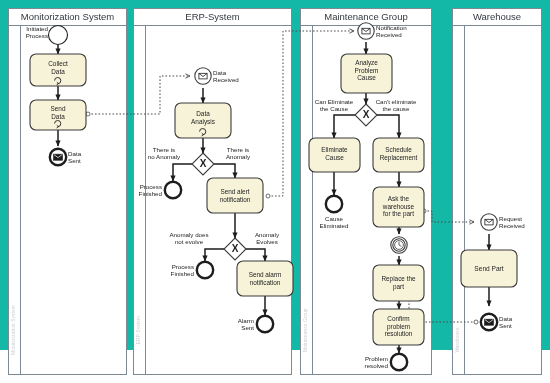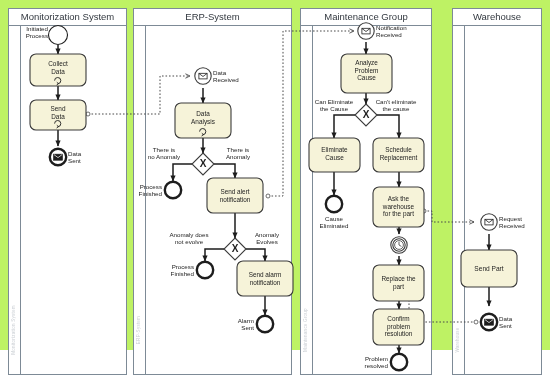--- a/index.html
+++ b/index.html
@@ -10,21 +10,21 @@
   body {
     width: 550px;
     height: 383px;
     font-family: "Liberation Sans", sans-serif;
     overflow: hidden;
   }
   #canvas {
     position: relative;
     width: 550px;
     height: 350px;
-    background: #bef264;
+    background: #14b8a6;
   }
   svg.layer {
     position: absolute;
     left: 0;
     top: 0;
     width: 550px;
     height: 383px;
   }
   .pool-rect {
     fill: #ffffff;

